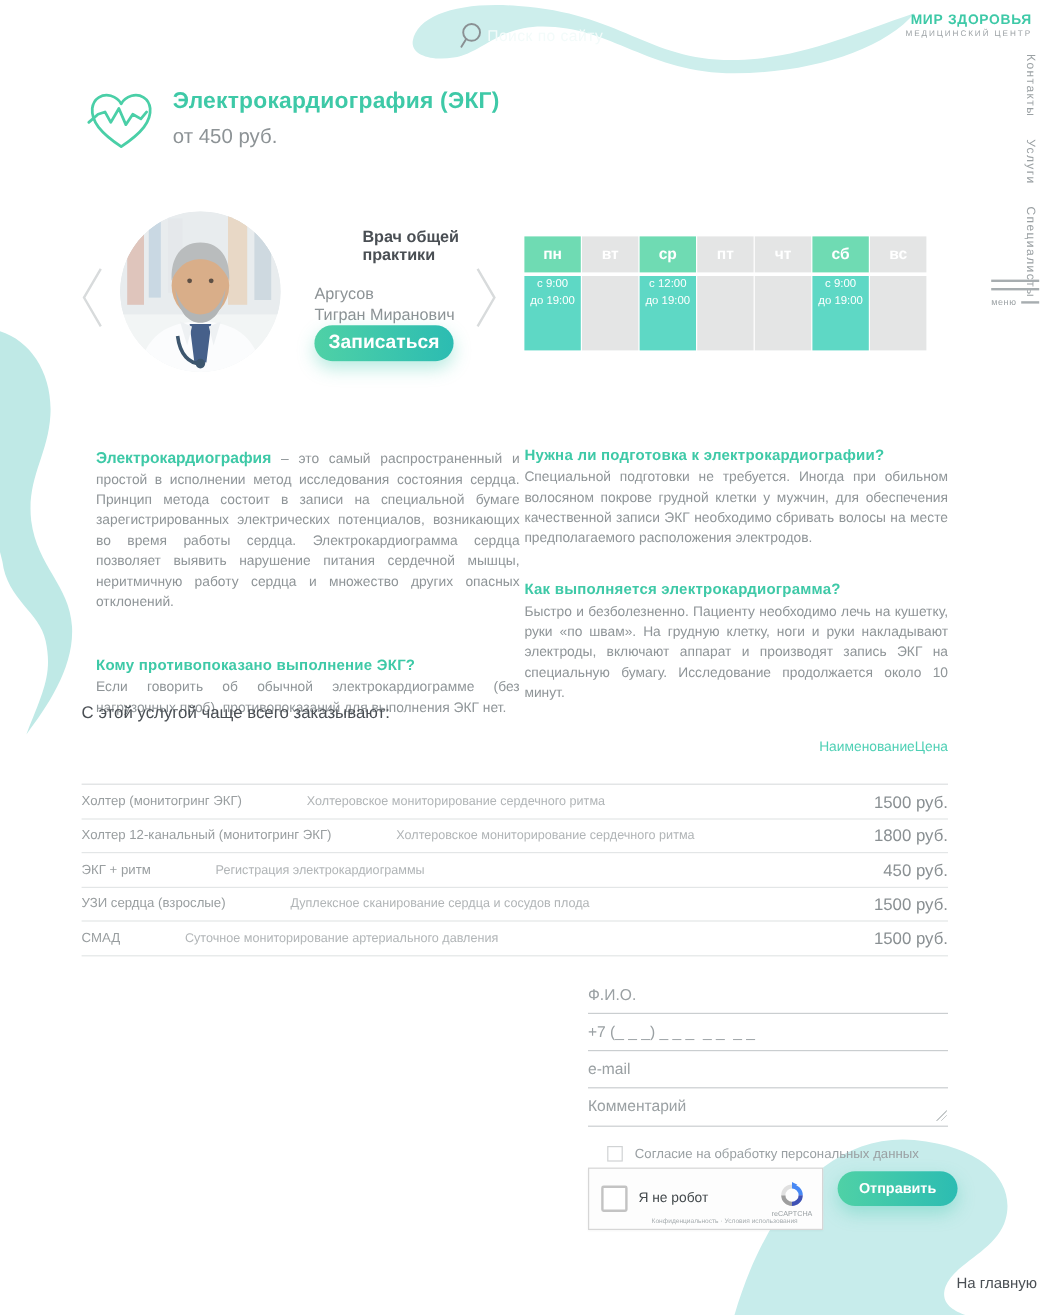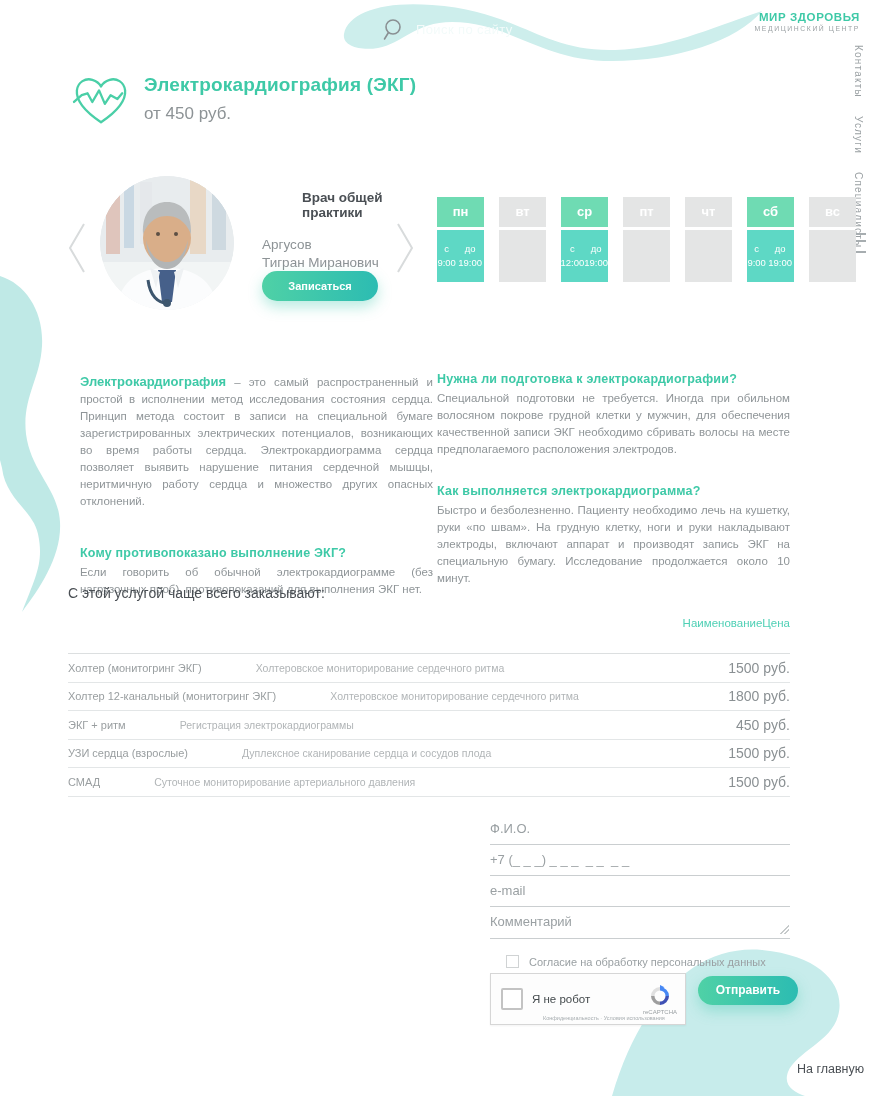--- a/index.html
+++ b/index.html
@@ -11,21 +11,21 @@
   }
   svg { display:block; }
 
   
   .bg { position:absolute; pointer-events:none; }
   .bg-top { left:0; top:0; }
   .bg-left { left:0; top:0; }
   .bg-bottom { left:0; top:0; }
 
   
-  .search { position:absolute; left:383px; top:18px; display:flex; align-items:center; gap:10px; cursor:pointer; }
+  .search { position:absolute; left:383px; top:18px; display:flex; align-items:center; cursor:pointer; }
   .search-text { font-size:13px; color:#f3fbfa; letter-spacing:.4px; }
   .logo { position:absolute; right:14px; top:11px; text-align:right; }
   .logo-title { font-size:11.5px; font-weight:bold; color:#3ec9a7; letter-spacing:.6px; }
   .logo-sub { font-size:6.8px; color:#9ca2a5; letter-spacing:1.6px; margin-top:2px; }
 
   
   .vnav { position:absolute; right:10px; top:45px; display:flex; flex-direction:column; gap:18px; align-items:center; }
   .vnav-item {
     writing-mode:vertical-rl; font-size:10px; color:#9aa0a3;
     letter-spacing:1.2px; cursor:pointer; white-space:nowrap;
@@ -47,27 +47,27 @@
   .avatar { position:absolute; left:100px; top:176px; width:134px; height:134px; border-radius:50%; overflow:hidden; }
   .doc-info { position:absolute; left:262px; top:190px; width:160px; }
   .doc-spec { font-size:13.5px; font-weight:bold; color:#4a4f54;margin-left:40px; }
   .doc-name { font-size:13.5px; color:#8d9396; margin-top:16px; line-height:1.35; }
   .btn {
     display:inline-block; border:none; cursor:pointer; color:#fff; text-align:center;
     background:linear-gradient(90deg,#4fd1a6,#2cbcb2); border-radius:16px;
     box-shadow:0 6px 14px rgba(54,197,170,.35);
     font-family:"Liberation Sans", sans-serif; font-weight:bold;
   }
-  .btn-book { position:absolute; left:262px; top:271px; width:116px; height:30px; font-size:11px; line-height:30px; }
-
-  
-  .schedule { position:absolute; left:437px; top:197px; display:grid; grid-template-columns:repeat(7,47px); gap:15px; }
+  .btn-book { position:absolute; left:262px; top:271px; width:116px; height:30px; font-size:16px; line-height:30px; }
+
+  
+  .schedule { position:absolute; left:437px; top:197px; display:grid; grid-template-columns:repeat(7,47px); gap:1px; }
   .sch-col { display:flex; flex-direction:column; gap:3px; }
   .sch-day { height:30px; line-height:30px; text-align:center; font-size:13px; font-weight:bold; color:#fff; background:#e4e5e5; }
-  .sch-cell { height:52px; background:#e4e5e5; display:flex; justify-content:flex-end; align-items:center; }
+  .sch-cell { height:62px; background:#e4e5e5; display:flex; flex-direction:column; justify-content:flex-start; align-items:center; }
   .sch-col.active .sch-day { background:#6fdbb3; }
   .sch-col.active .sch-cell { background:#5ed8c5; }
   .sch-time { font-size:9.5px; color:#fff; line-height:1.45; text-align:center; }
 
   
   .col { position:absolute; width:353px; top:372px; }
   .col-left { left:80px; } .col-right { left:437px; }
   .art { margin-bottom:26px; }
   .art-h { font-size:12.5px; font-weight:bold; color:#3ec9a7; margin-bottom:4px; letter-spacing:.2px; }
   .art-t { font-size:11.5px; color:#8f9598; line-height:1.48; text-align:justify; }

